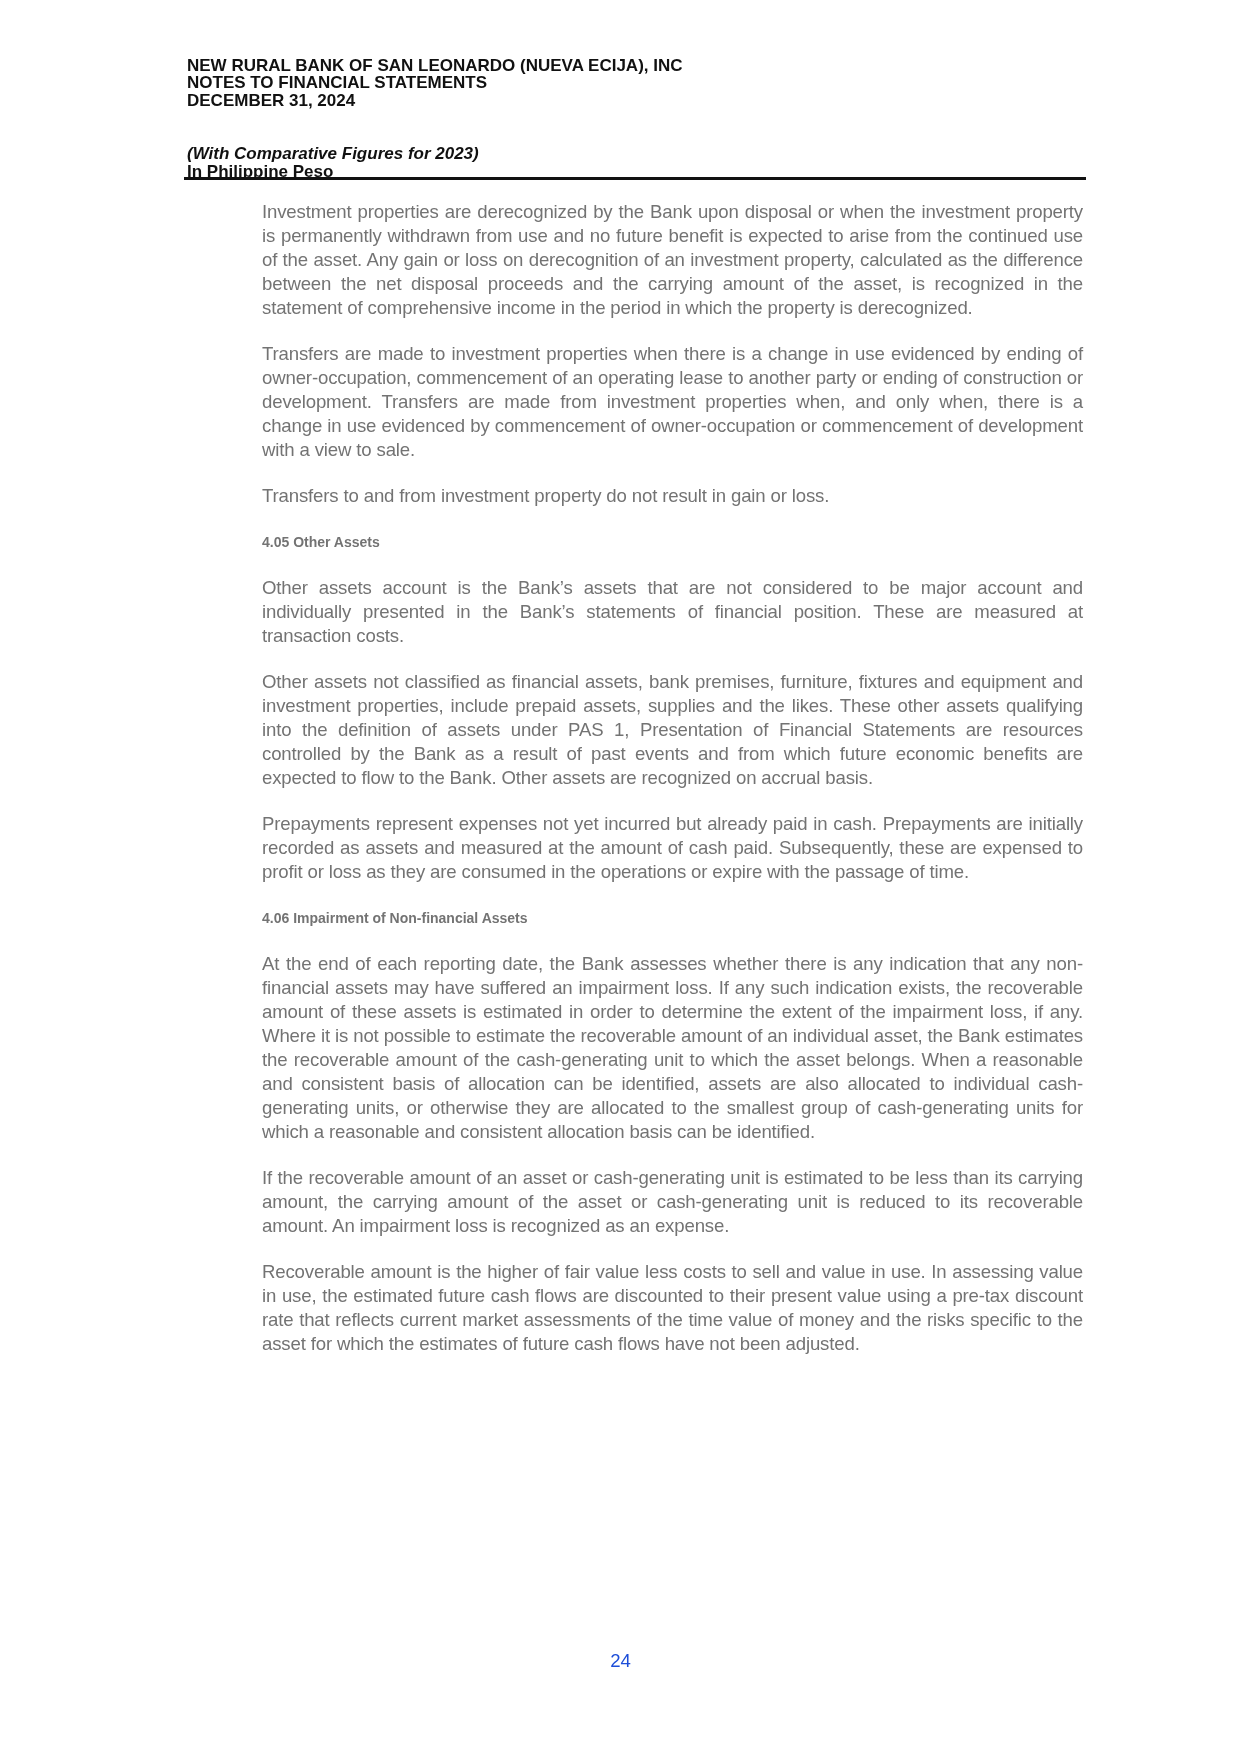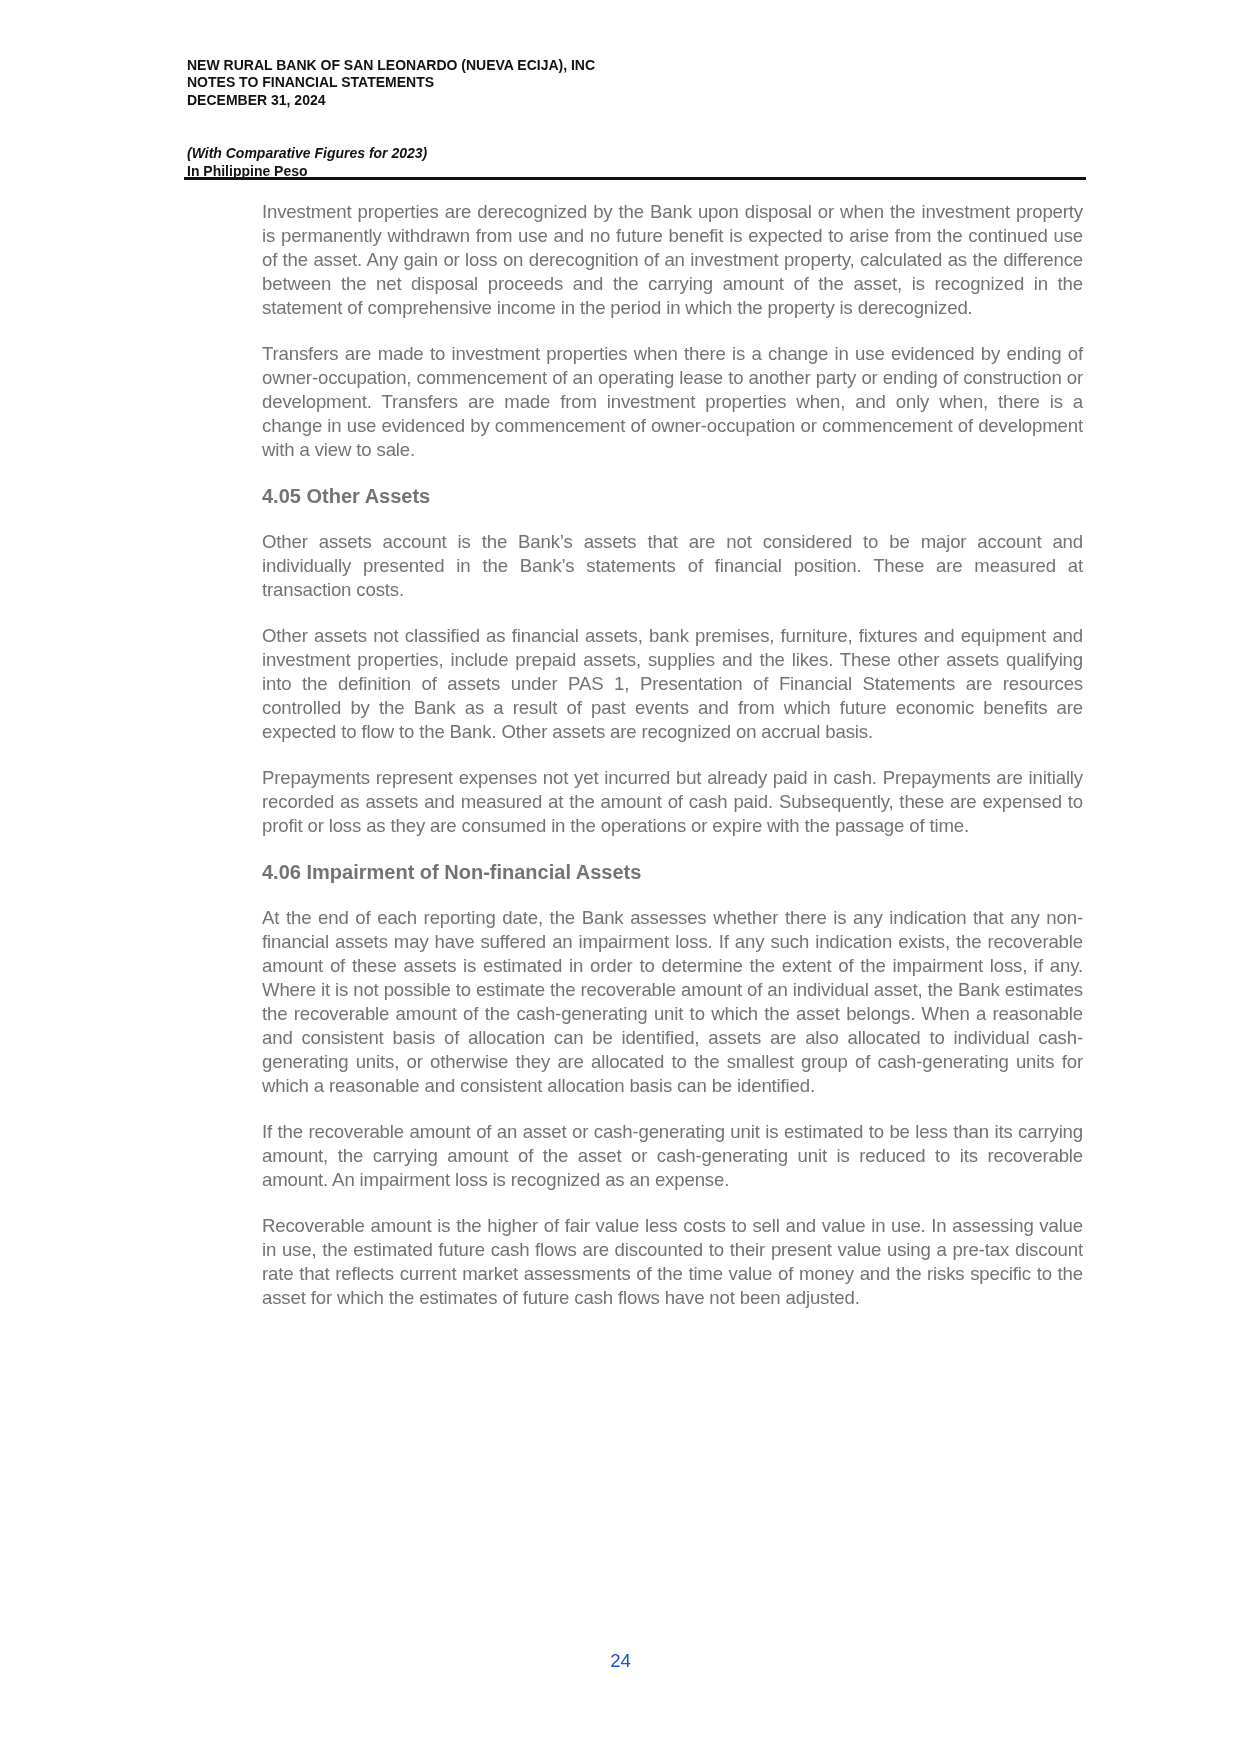--- a/index.html
+++ b/index.html
@@ -1,40 +1,41 @@
 <!DOCTYPE html>
 <html><head>
   <meta charset="utf-8">
   <style>
     html, body { margin: 0; padding: 0; background: #ffffff; }
     body { width: 1241px; height: 1754px; position: relative; overflow: hidden; color: #111; }
-    .header { position: absolute; left: 187px; top: 57px; font-family: "Liberation Sans", sans-serif; font-weight: bold; font-size: 14px; line-height: 17.4px; color: #111; }
+    .header { position: absolute; left: 187px; top: 57px; font-family: "Liberation Sans", sans-serif; font-weight: bold; font-size: 17px; line-height: 17.4px; color: #111; }
     .header .italic { font-style: italic; margin-top: 36px; }
     .rule { position: absolute; left: 184px; top: 177px; width: 902px; height: 3px; background: #111; }
     .body { position: absolute; left: 262px; top: 200px; width: 821px; font-family: "Liberation Sans", sans-serif; font-size: 18.6px; line-height: 24px; color: #737373; }
     .body p { margin: 0 0 22px 0; text-align: justify; letter-spacing: -0.15px; }
-    .body h2 { margin: 0 0 22px 0; font-size: 20px; font-weight: bold; line-height: 24px; }
+    .body h2 { margin: 0 0 22px 0; font-size: 14px; font-weight: bold; line-height: 24px; }
     .page-number { position: absolute; left: 0; width: 1241px; top: 1650px; text-align: center; font-family: "Liberation Sans", sans-serif; font-size: 18.6px; color: #1d4ed8; }
   </style>
 </head>
 <body>
 
 <div class="header">
   <div>NEW RURAL BANK OF SAN LEONARDO (NUEVA ECIJA), INC</div>
   <div>NOTES TO FINANCIAL STATEMENTS</div>
   <div>DECEMBER 31, 2024</div>
   <div class="italic">(With Comparative Figures for 2023)</div>
   <div>In Philippine Peso</div>
 </div>
 
 <div class="rule"></div>
 
 <div class="body">
   <p>Investment properties are derecognized by the Bank upon disposal or when the investment property is permanently withdrawn from use and no future benefit is expected to arise from the continued use of the asset. Any gain or loss on derecognition of an investment property, calculated as the difference between the net disposal proceeds and the carrying amount of the asset, is recognized in the statement of comprehensive income in the period in which the property is derecognized.</p>
   <p>Transfers are made to investment properties when there is a change in use evidenced by ending of owner-occupation, commencement of an operating lease to another party or ending of construction or development. Transfers are made from investment properties when, and only when, there is a change in use evidenced by commencement of owner-occupation or commencement of development with a view to sale.</p>
+  <p>Transfers to and from investment property do not result in gain or loss.</p>
 
   <h2>4.05 Other Assets</h2>
   <p>Other assets account is the Bank’s assets that are not considered to be major account and individually presented in the Bank’s statements of financial position. These are measured at transaction costs.</p>
   <p>Other assets not classified as financial assets, bank premises, furniture, fixtures and equipment and investment properties, include prepaid assets, supplies and the likes. These other assets qualifying into the definition of assets under PAS 1, Presentation of Financial Statements are resources controlled by the Bank as a result of past events and from which future economic benefits are expected to flow to the Bank. Other assets are recognized on accrual basis.</p>
   <p>Prepayments represent expenses not yet incurred but already paid in cash. Prepayments are initially recorded as assets and measured at the amount of cash paid. Subsequently, these are expensed to profit or loss as they are consumed in the operations or expire with the passage of time.</p>
 
   <h2>4.06 Impairment of Non-financial Assets</h2>
   <p>At the end of each reporting date, the Bank assesses whether there is any indication that any non-financial assets may have suffered an impairment loss. If any such indication exists, the recoverable amount of these assets is estimated in order to determine the extent of the impairment loss, if any.  Where it is not possible to estimate the recoverable amount of an individual asset, the Bank estimates the recoverable amount of the cash-generating unit to which the asset belongs. When a reasonable and consistent basis of allocation can be identified, assets are also allocated to individual cash-generating units, or otherwise they are allocated to the smallest group of cash-generating units for which a reasonable and consistent allocation basis can be identified.</p>
   <p>If the recoverable amount of an asset or cash-generating unit is estimated to be less than its carrying amount, the carrying amount of the asset or cash-generating unit is reduced to its recoverable amount.  An impairment loss is recognized as an expense.</p>
   <p>Recoverable amount is the higher of fair value less costs to sell and value in use. In assessing value in use, the estimated future cash flows are discounted to their present value using a pre-tax discount rate that reflects current market assessments of the time value of money and the risks specific to the asset for which the estimates of future cash flows have not been adjusted.</p>

